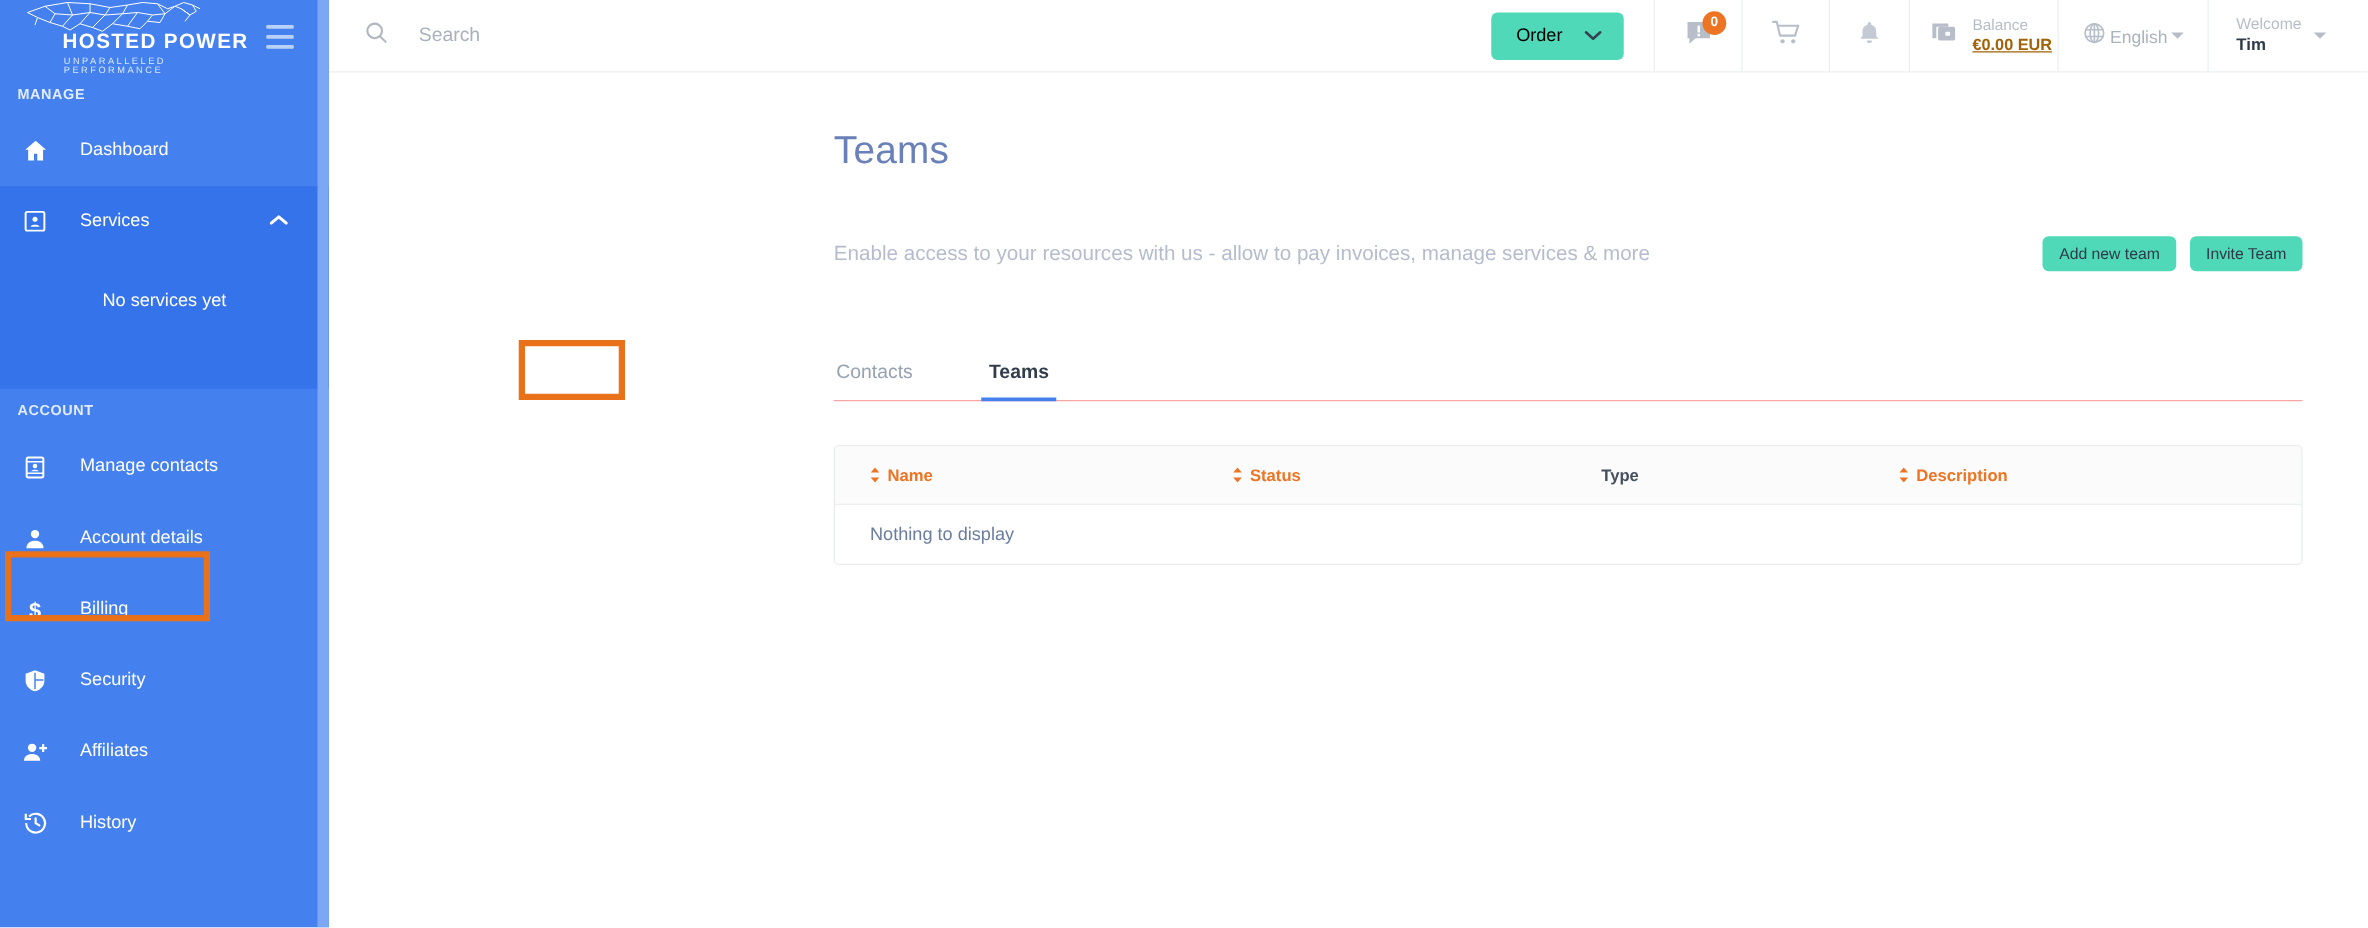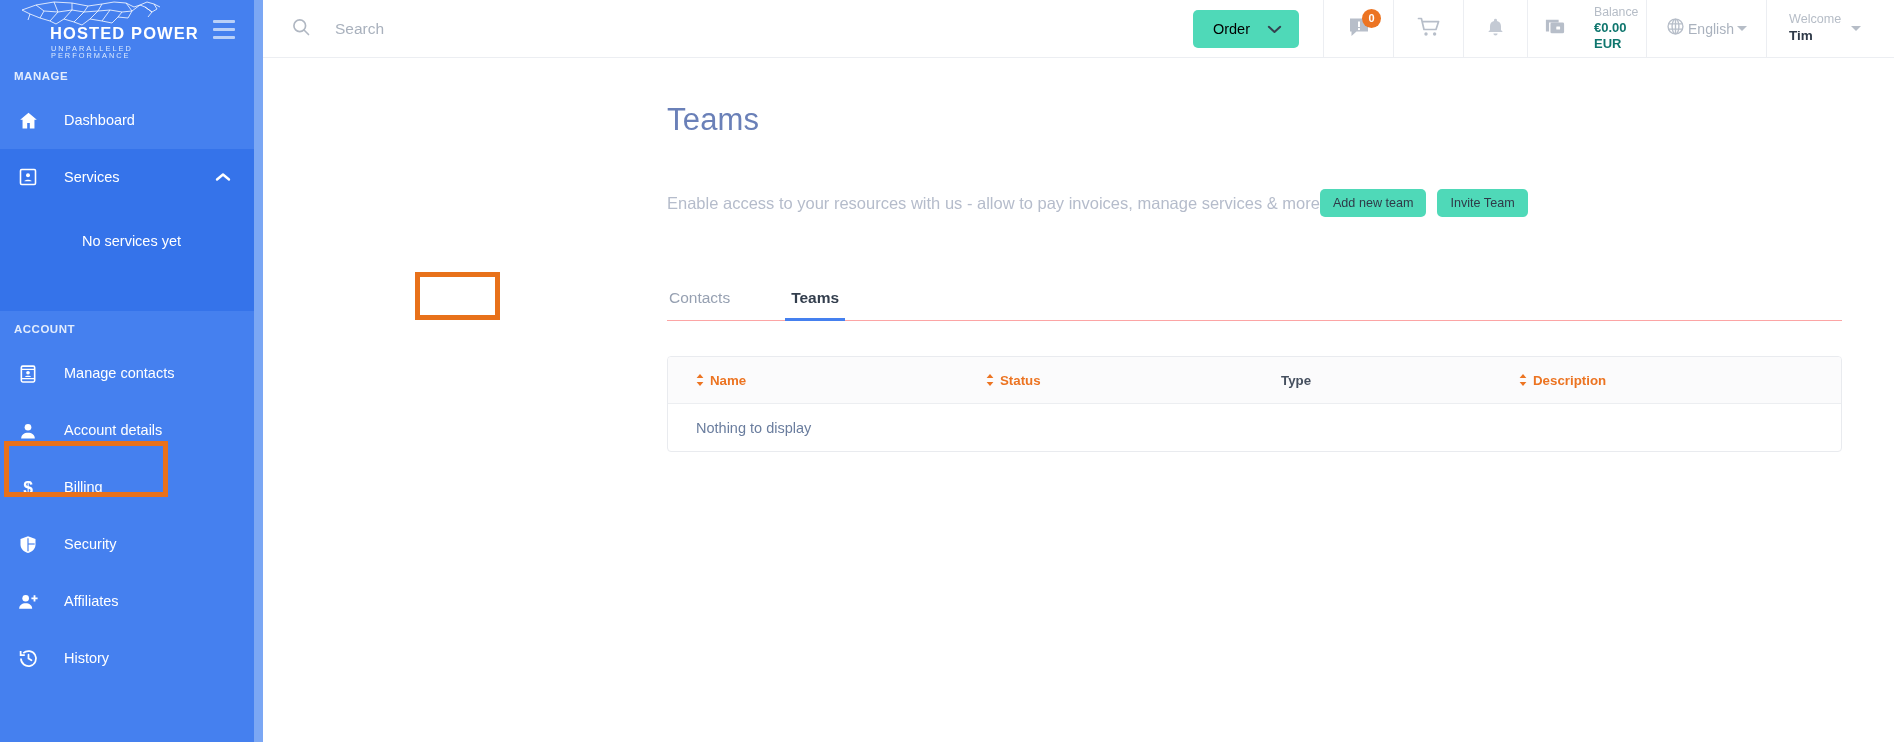--- a/index.html
+++ b/index.html
@@ -168,21 +168,21 @@
     display: flex;
     align-items: center;
     justify-content: center;
     border-left: 1px solid #eceef2;
     cursor: pointer;
     position: relative;
   }
   .tb-msg { width: 70px; }
   .tb-cart { width: 70px; }
   .tb-bell { width: 64px; }
-  .tb-balance { width: 119px; gap: 28px; justify-content: flex-start; padding-left: 16px; }
+  .tb-balance { width: 119px; gap: 12px; justify-content: flex-start; padding-left: 16px; }
   .tb-lang { width: 120px; gap: 3px; }
   .tb-user { width: 128px; gap: 10px; padding-left: 22px; justify-content: flex-start; }
 
   .badge {
     position: absolute;
     background: #ec7422;
     color: #ffffff;
     font-size: 11px;
     font-weight: bold;
     border-radius: 10px;
@@ -190,21 +190,21 @@
     height: 19px;
     line-height: 19px;
     text-align: center;
     top: 9px;
     left: 38px;
     padding: 0 4px;
   }
 
   .bal-stack { display: flex; flex-direction: column; line-height: 1.25; }
   .bal-label { color: #b6bdc7; font-size: 12.3px; }
-  .bal-value { color: #0f766e; font-size: 13px; font-weight: bold; }
+  .bal-value { color: #a16207; font-size: 13px; font-weight: bold; text-decoration: underline; }
   .lang-label { color: #aab2be; font-size: 14px; }
   .welcome-stack { display: flex; flex-direction: column; line-height: 1.25; }
   .welcome-label { color: #b6bdc7; font-size: 12.6px; }
   .welcome-name { color: #2f3a48; font-size: 13.5px; font-weight: bold; }
 
   .caret-dn {
     width: 0; height: 0;
     border-left: 5px solid transparent;
     border-right: 5px solid transparent;
     border-top: 5px solid #b6bdc7;
@@ -217,21 +217,21 @@
     color: #6a80b8;
     font-size: 31px;
     font-weight: normal;
     padding-left: 404px;
     letter-spacing: 0.2px;
   }
 
   .subhead-row {
     display: flex;
     align-items: center;
-    justify-content: flex-start;
+    justify-content: space-between;
     padding: 51px 52px 0 404px;
   }
   .subhead-text { color: #b5bccb; font-size: 16.5px; }
   .action-btns { display: flex; gap: 11px; }
   .pill-btn {
     background: #4fd9b8;
     border: none;
     border-radius: 5px;
     color: #2f3a48;
     font-family: "Liberation Sans", sans-serif;

